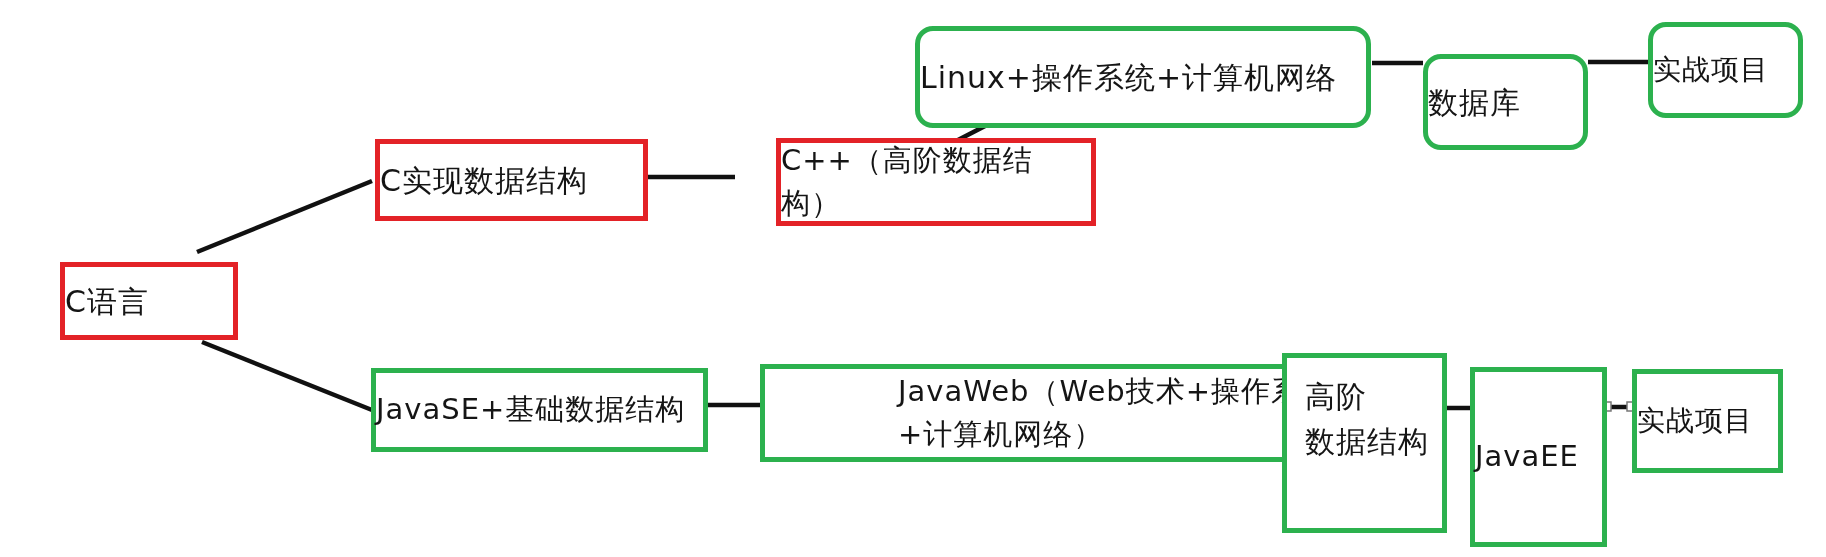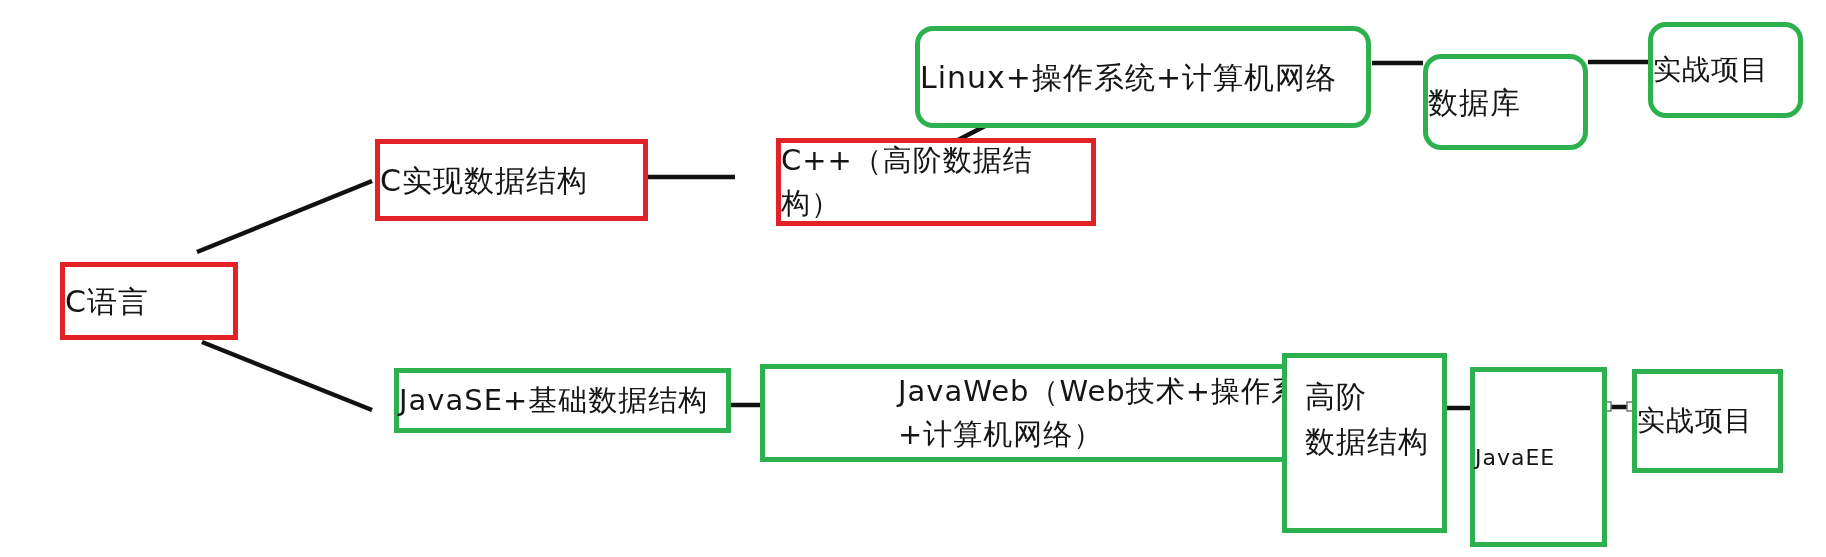--- a/index.html
+++ b/index.html
@@ -92,35 +92,35 @@
   </div>
 
   <div class="node green rounded" style="left:1423px; top:22px; width:165px; height:96px;margin-top:32px;">
     <span class="label">数据库</span>
   </div>
 
   <div class="node green rounded" style="left:1648px; top:22px; width:155px; height:96px; font-size:28px;">
     <span class="label">实战项目</span>
   </div>
 
-  <div class="node green" style="left:371px; top:368px; width:337px; height:65px; font-size:29px;margin-left:23px;">
+  <div class="node green" style="left:371px; top:368px; width:337px; height:84px; font-size:29px;">
     <span class="label">JavaSE+基础数据结构</span>
   </div>
 
   <div class="node green align-left" style="left:760px; top:364px; width:576px; height:98px; font-size:29px;justify-content:flex-end;">
     <span class="label">JavaWeb（Web技术+操作系统
 +计算机网络）</span>
   </div>
 
   <div class="node green align-left align-top" style="left:1282px; top:353px; width:165px; height:180px; padding-left:18px;">
     <span class="label">高阶
 数据结构</span>
   </div>
 
-  <div class="node green" style="left:1470px; top:367px; width:137px; height:180px; font-size:22px;">
+  <div class="node green" style="left:1470px; top:367px; width:137px; height:180px; font-size:29px;">
     <span class="label">JavaEE</span>
   </div>
 
   <div class="node green" style="left:1632px; top:369px; width:151px; height:104px; font-size:28px;">
     <span class="label">实战项目</span>
   </div>
 
 </div>
 
 </body></html>

